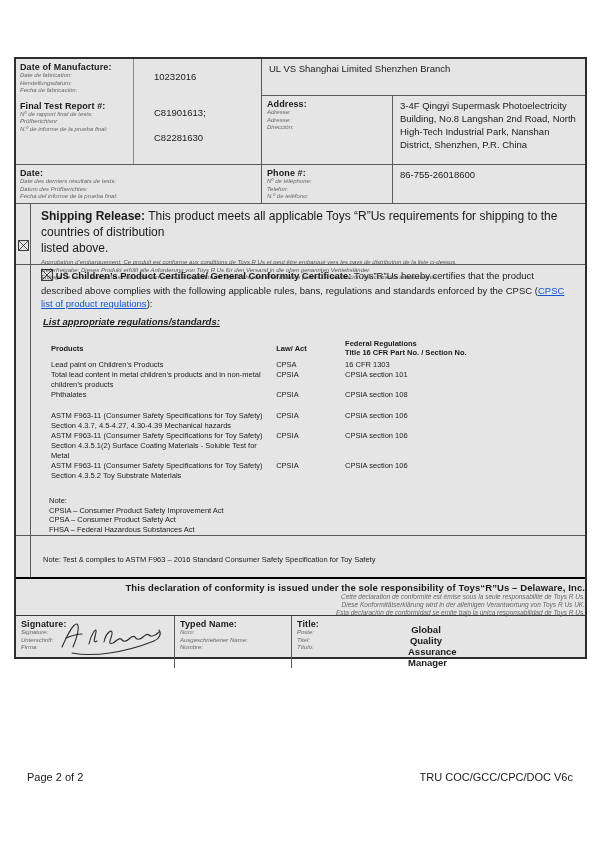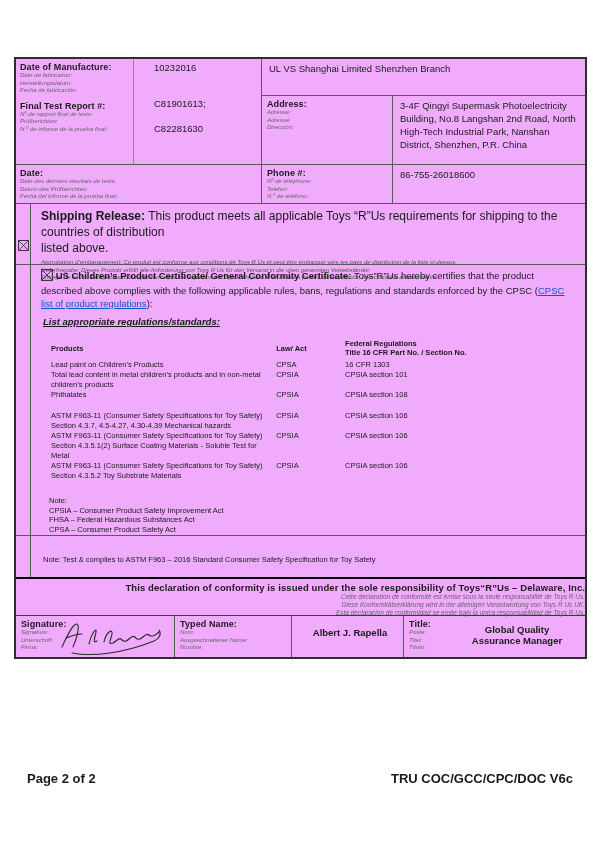--- a/index.html
+++ b/index.html
@@ -1,37 +1,37 @@
 <!DOCTYPE html>
 <html><head>
 <meta charset="utf-8">
 <style>
   * { margin:0; padding:0; box-sizing:border-box; }
   html,body { width:600px; height:845px; background:#ffffff; font-family:"Liberation Sans", sans-serif; color:#1a1a1a; }
   .page { position:relative; width:600px; height:845px; background:#fff; overflow:hidden; }
-  .doc { position:absolute; left:14px; top:57px; width:573px; border:2px solid #2e2e2e; background:#f0abfc; }
+  .doc { position:absolute; left:14px; top:57px; width:573px; border:2px solid #2e2e2e; background:#e5e5e5; }
 
   
   .top-grid { display:flex; height:144px; }
   .half-left { width:245px; display:flex; flex-direction:column; }
   .half-right { flex:1; border-left:1px solid #5a5a5a; display:flex; flex-direction:column; }
   .lu { height:105px; display:flex; }
   .lu-labels { width:118px; border-right:1px solid #8a8a8a; padding:3px 2px 0 4px; }
   .lu-values { flex:1; padding:3px 0 0 20px; }
   .ld { height:39px; border-top:1px solid #5a5a5a; display:flex; padding:3px 0 0 4px; }
   .ld .field { width:114px; }
   .rrow { display:flex; }
   .rrow.r1 { height:37px; border-bottom:1px solid #5a5a5a; }
   .rrow.r2 { height:68px; }
   .rrow.r3 { height:39px; border-top:1px solid #5a5a5a; }
   .rlabels { width:131px; border-right:1px solid #5a5a5a; padding:3px 2px 0 5px; }
   .rval { flex:1; padding:3px 4px 0 7px; font-size:9.5px; line-height:13px; }
   .flabel { font-size:9px; font-weight:bold; letter-spacing:0.1px; }
   .fsub { font-size:6px; font-style:italic; color:#666; line-height:7.6px; }
-  .val { font-size:9.5px; line-height:12px; }
+  .val { font-size:9.5px; line-height:12px;margin-top:9px; }
   .v2 { margin-top:24px; } .v3 { margin-top:13px; }
   .mt-final { margin-top:6px; }
   .date-val { margin-left:12px; margin-top:1px; font-size:9.5px; }
 
   
   .row { display:flex; border-top:1px solid #5a5a5a; }
   .nc { width:15px; border-right:1px solid #5a5a5a; text-align:center; }
   .cell { flex:1; padding:4px 14px 0 10px; }
   .ship { height:61px; }
   .ship-text { font-size:12px; line-height:16px; }
@@ -67,21 +67,21 @@
 
   
   .sig-grid { display:grid; grid-template-columns:158px 117px 112px 41px 1fr; border-top:1px solid #3a3a3a; height:42px; }
   .sig-cell { padding:3px 0 0 5px; position:relative; }
   .bl { border-left:1px solid #5a5a5a; }
   .sig-value { font-size:9.5px; font-weight:bold; text-align:center; padding-top:8px; }
   .title-value { padding-top:5px; line-height:11px; }
   .scrawl { position:absolute; left:42px; top:1px; }
 
   
-  .footer { position:absolute; left:27px; right:27px; top:771px; display:flex; justify-content:space-between; font-size:13px; color:#1a1a1a;font-weight:bold; }
+  .footer { position:absolute; left:27px; right:27px; top:771px; display:flex; justify-content:space-between; font-size:11px; color:#1a1a1a; }
 </style>
 </head>
 <body>
 
 <div class="page">
   <div class="doc">
 
     <div class="top-grid">
       <div class="half-left">
         <div class="lu">
@@ -223,22 +223,22 @@
             <div class="pc">ASTM F963-11 (Consumer Safety Specifications for Toy Safety) Section 4.3.5.2 Toy Substrate Materials</div>
             <div class="pc law">CPSIA</div>
             <div class="pc reg">CPSIA section 106</div>
             <div class="pc"></div>
           </div>
         </div>
 
         <div class="notes">
           <div>Note:</div>
           <div>CPSIA – Consumer Product Safety Improvement Act</div>
+          <div>CPSA – Consumer Product Safety Act</div>
           <div>FHSA – Federal Hazardous Substances Act</div>
-          <div>CPSA – Consumer Product Safety Act</div>
         </div>
       </div>
     </div>
 
     <div class="row tnote">
       <div class="nc"></div>
       <div class="cell">
         <div class="tnote-text">Note: Test &amp; complies to ASTM F963 – 2016 Standard Consumer Safety Specification for Toy Safety</div>
       </div>
     </div>
@@ -270,23 +270,20 @@
           </svg>
         </span>
       </div>
       <div class="sig-cell bl">
         <div class="flabel">Typed Name:</div>
         <div class="fsub">Nom:</div>
         <div class="fsub">Ausgeschriebener Name:</div>
         <div class="fsub">Nombre:</div>
       </div>
       <div class="sig-cell bl">
-        <div class="sig-value">Albert J. Rapella</div>
-      </div>
-      <div class="sig-cell bl">
         <div class="flabel">Title:</div>
         <div class="fsub">Poste:</div>
         <div class="fsub">Titel:</div>
         <div class="fsub">Título:</div>
       </div>
       <div class="sig-cell">
         <div class="sig-value title-value pre">Global Quality
 Assurance Manager</div>
       </div>
     </div>

